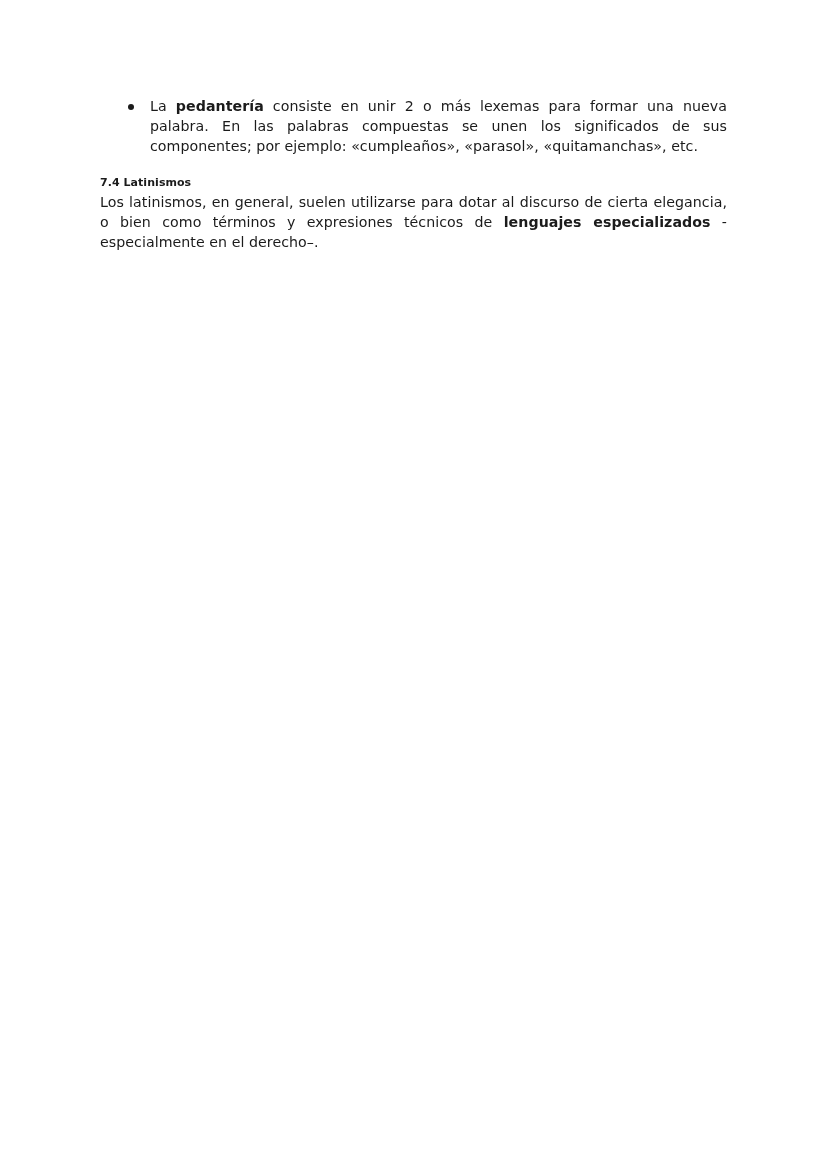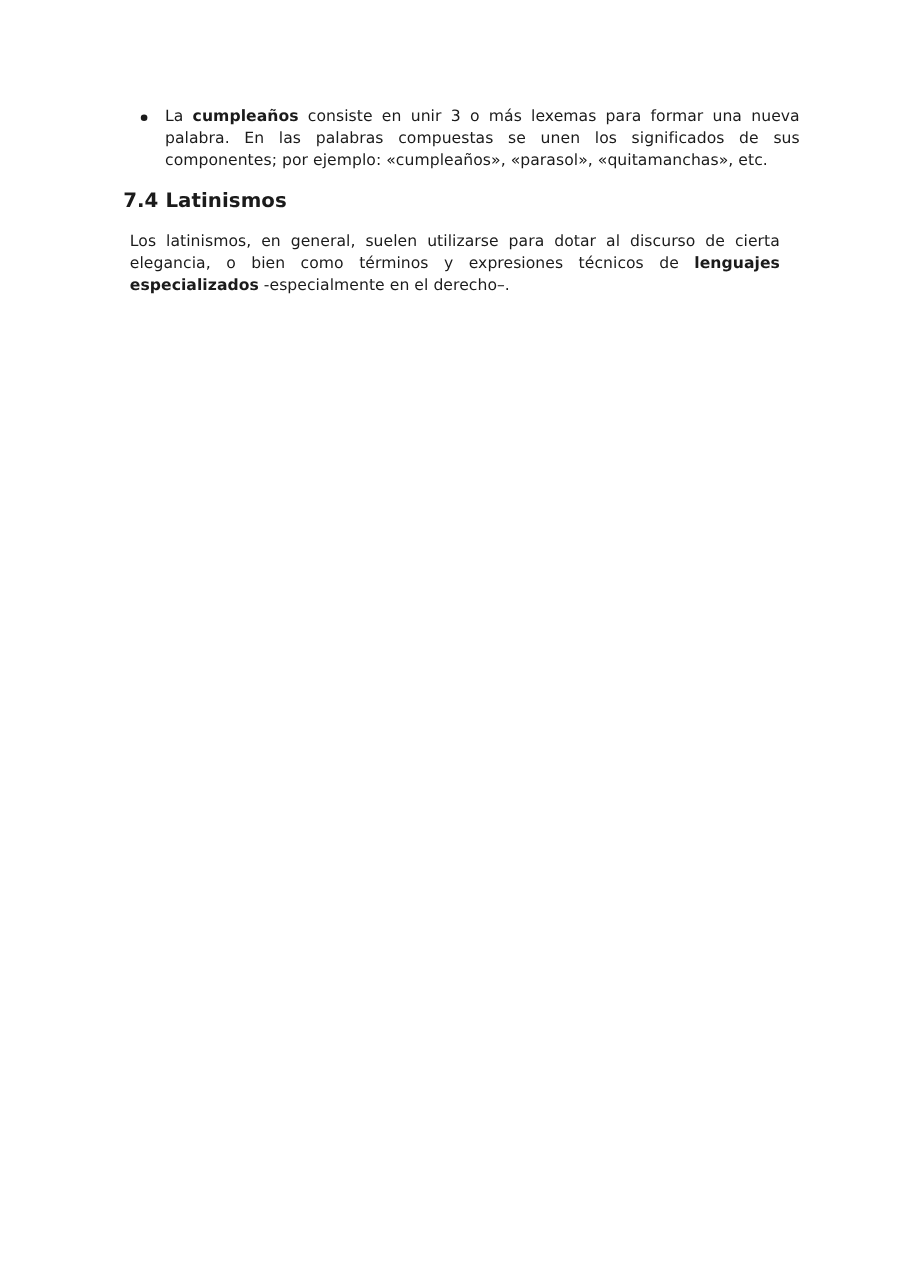--- a/index.html
+++ b/index.html
@@ -44,42 +44,42 @@
       width: 6px;
       height: 6px;
       border-radius: 50%;
       background: #1b1b1b;
     }
     .section {
       margin-top: 17px;
     }
     .heading {
       font-weight: bold;
-      font-size: 18px;
+      font-size: 11px;
       line-height: 19px;
-      margin: 12px;
+      margin: 0;
     }
     .para {
-      margin: 18px;
+      margin: 0;
       text-align: justify;
       text-align-last: left;
     }
     .para + .para {
       margin-top: 17px;
     }
     b { font-weight: bold; }
   </style>
 </head>
 <body>
 
 <div class="page">
   <ul class="list">
     <li class="list-item">
       <span class="bullet"></span>
-      <span>La </span><b>cumpleaños</b><span> consiste en unir 3 o más lexemas para formar una nueva palabra. En las palabras compuestas se unen los significados de sus componentes; por ejemplo: «cumpleaños», «parasol», «quitamanchas», etc.</span>
+      <span>La </span><b>pedantería</b><span> consiste en unir 2 o más lexemas para formar una nueva palabra. En las palabras compuestas se unen los significados de sus componentes; por ejemplo: «cumpleaños», «parasol», «quitamanchas», etc.</span>
     </li>
   </ul>
 
   <div class="section">
     <h3 class="heading">7.4 Latinismos</h3>
     <p class="para"><span>Los latinismos, en general, suelen utilizarse para dotar al discurso de cierta elegancia, o bien como términos y expresiones técnicos de </span><b>lenguajes especializados</b><span> -especialmente en el derecho–.</span></p>
   </div>
 </div>
 
 </body></html>

